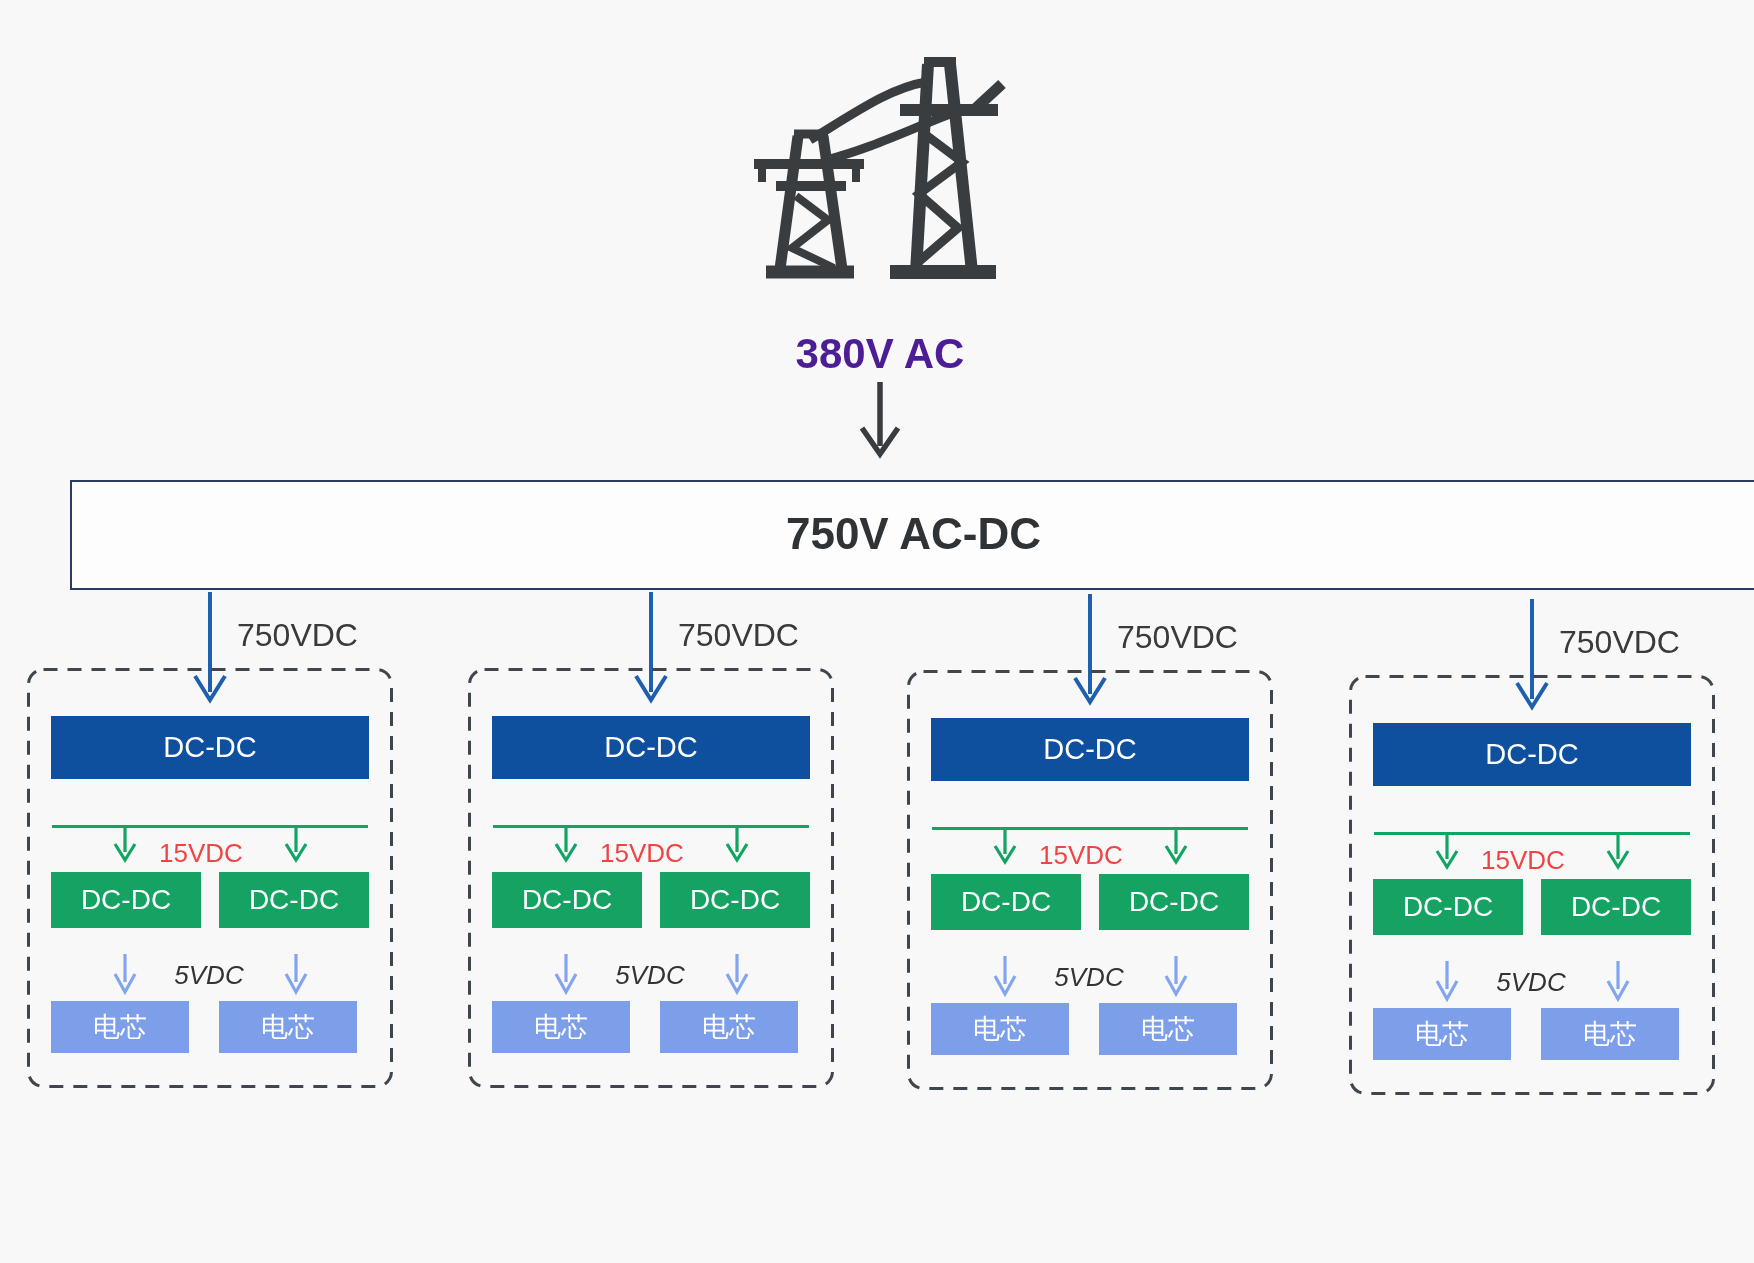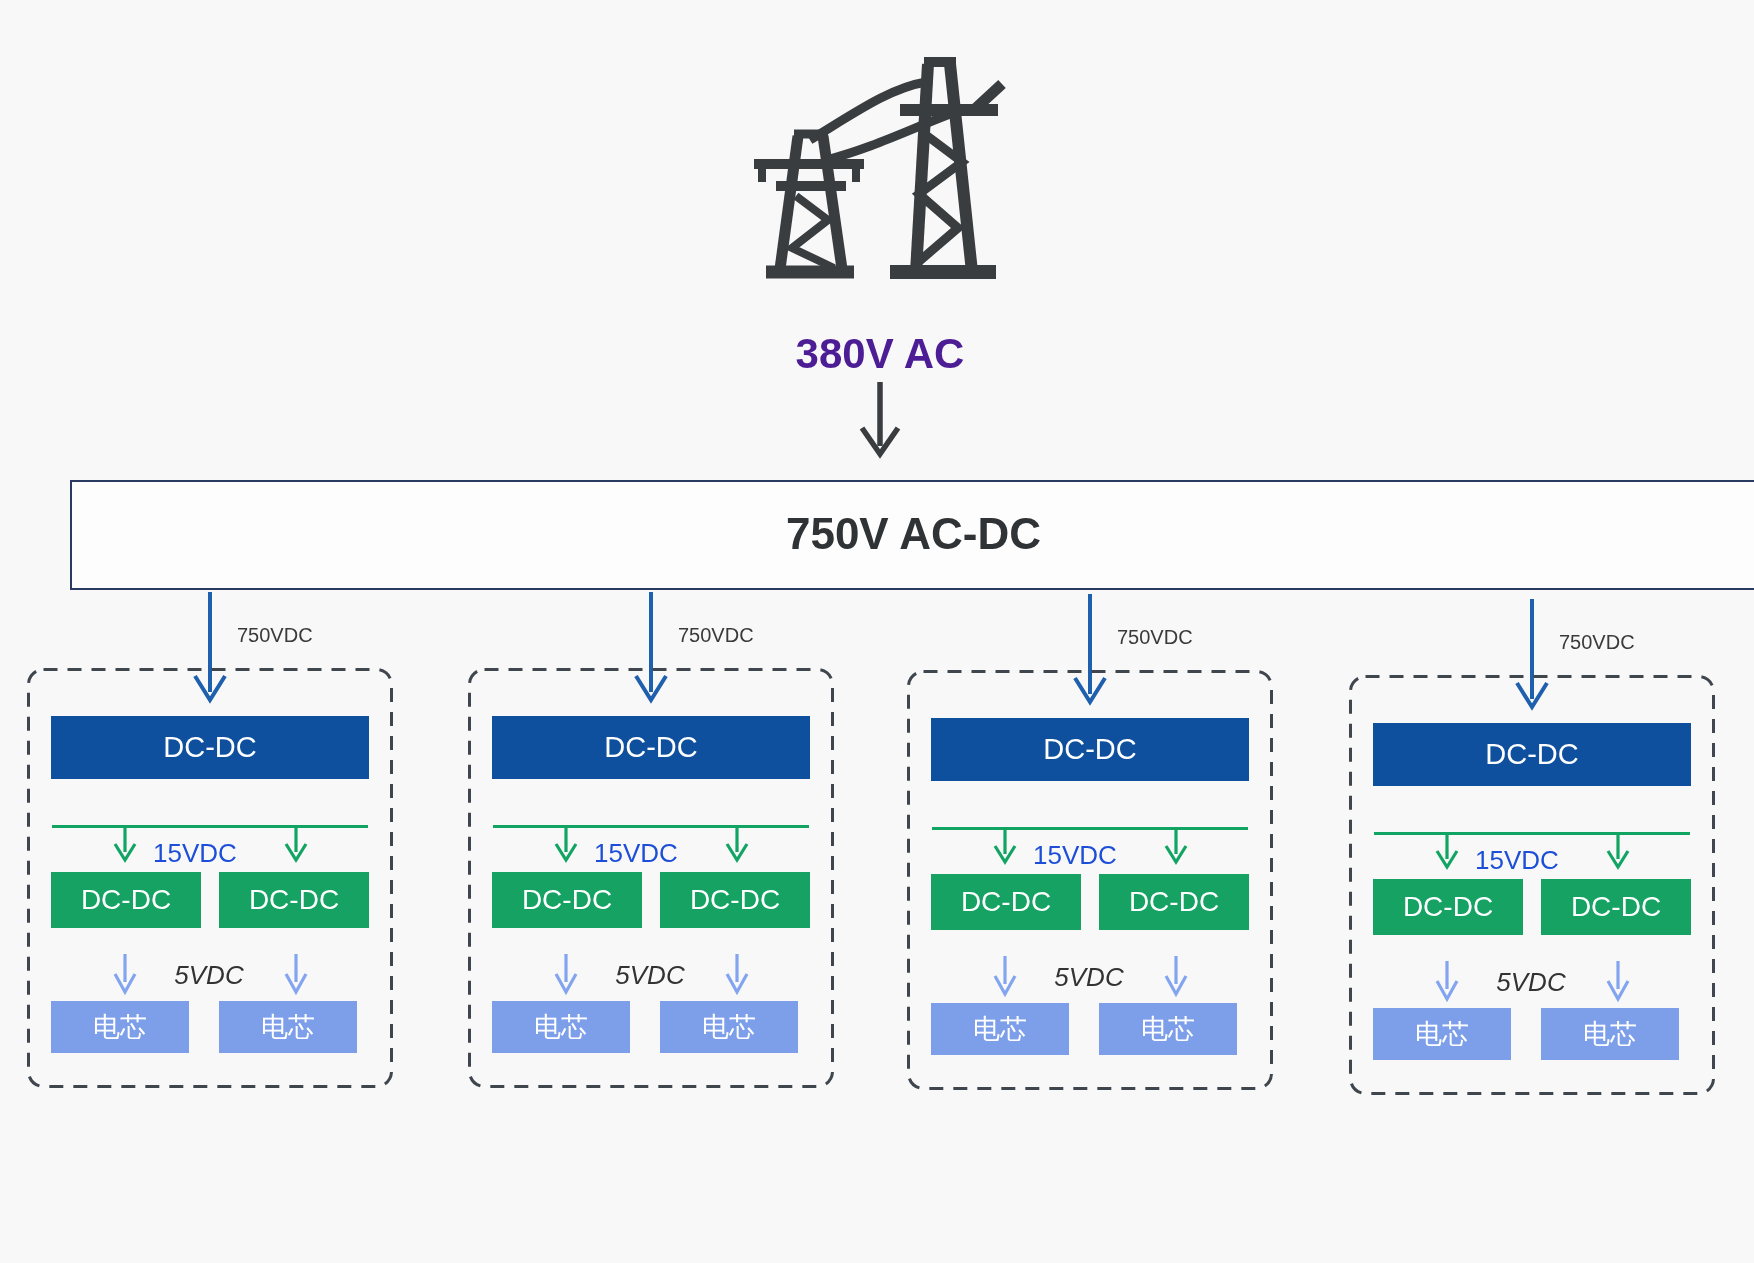--- a/index.html
+++ b/index.html
@@ -26,37 +26,37 @@
     width:100%;text-align:center;line-height:104px;
     font-size:44px;font-weight:600;color:#303335;
   }
 
   
   .module{position:absolute;top:560px;width:366px;height:545px;}
   .frame-svg{position:absolute;left:0;top:108px;}
   .in-arrow{position:absolute;left:161px;top:32px;}
   .in-label{
     position:absolute;left:210px;top:58px;
-    font-size:20px;color:#3a3a3a;line-height:34px;white-space:nowrap;
+    font-size:32px;color:#3a3a3a;line-height:34px;white-space:nowrap;
   }
   .box-primary{
     position:absolute;left:24px;top:156px;width:318px;height:63px;
     background:#0f509e;color:#ffffff;font-size:29px;font-weight:500;
     text-align:center;line-height:63px;
   }
   .bus-line{
     position:absolute;left:25px;top:265px;width:316px;height:3px;
     background:#12a463;
   }
   .g-arrow{position:absolute;top:266px;}
   .g-arrow.a0{left:85px;}
   .g-arrow.a1{left:256px;}
   .mid-label{
-    position:absolute;left:104px;top:279px;width:128px;text-align:center;
-    font-size:26px;color:#1d4ed8;line-height:28px;
+    position:absolute;left:132px;top:279px;width:128px;
+    font-size:26px;color:#ef4444;line-height:28px;
   }
   .box-sec{
     position:absolute;top:312px;width:150px;height:56px;
     background:#15a263;color:#fff;font-size:28px;font-weight:500;
     text-align:center;line-height:56px;
   }
   .box-sec.b0{left:24px;}
   .box-sec.b1{left:192px;}
   .c-arrow{position:absolute;top:394px;}
   .c-arrow.a0{left:85px;}

